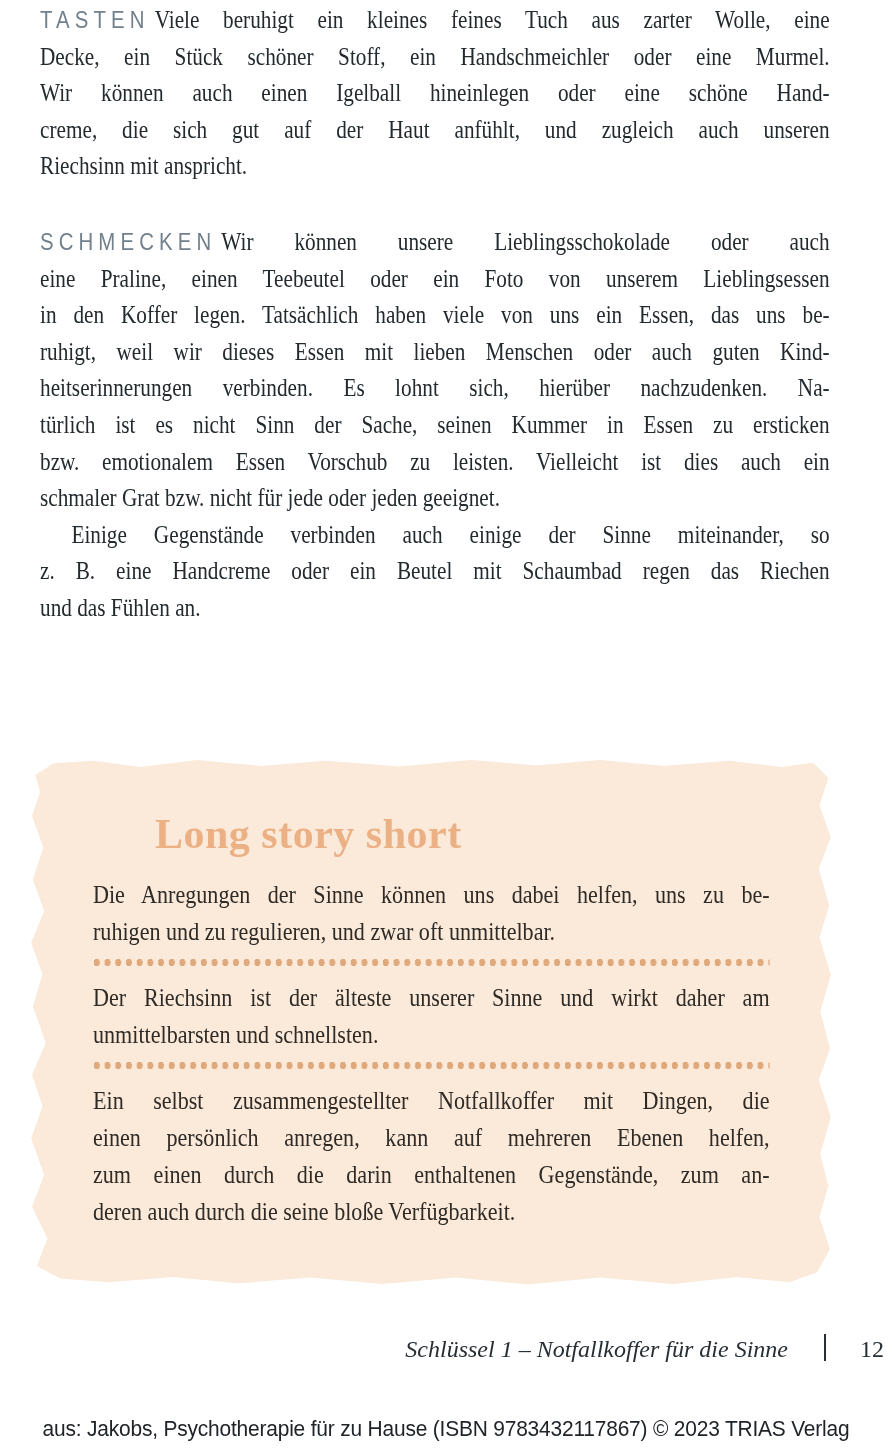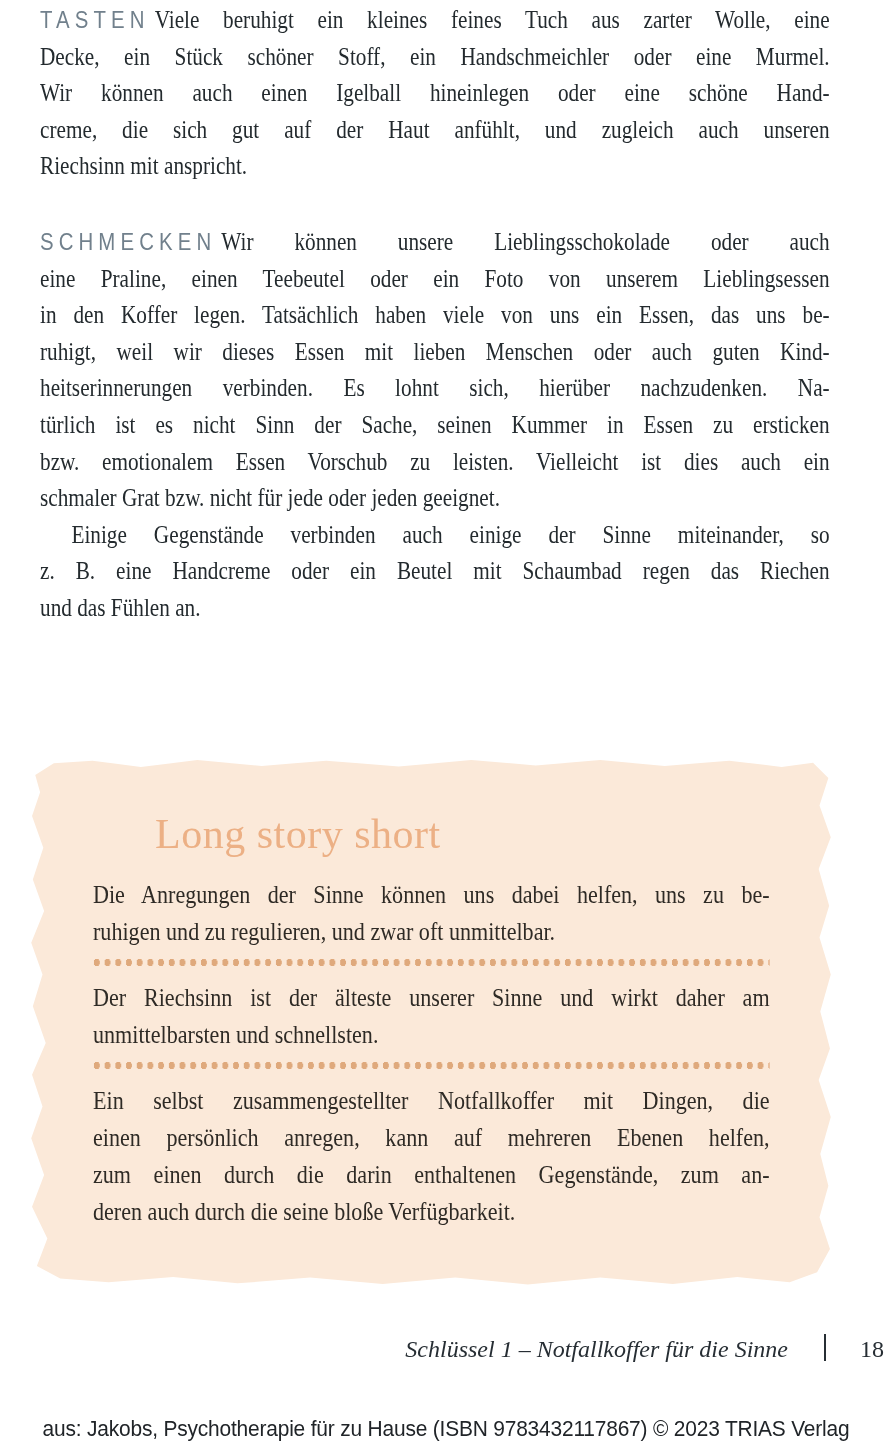--- a/index.html
+++ b/index.html
@@ -35,21 +35,21 @@
     padding-right:6px;
   }
   
   .sbox{
     position:absolute;left:28px;top:758px;width:806px;height:528px;
     background:var(--box-bg);
     clip-path:polygon(0.9% 3.2%,3.2% 1.0%,8% 0.5%,14% 1.7%,21% 0.4%,29% 1.5%,37% 0.5%,46% 1.6%,55% 0.4%,63% 1.4%,71% 0.4%,79% 1.5%,87% 0.5%,93.5% 1.7%,97.4% 0.9%,99.3% 3.8%,98.2% 9%,99.6% 15%,98.1% 21%,99.4% 28%,98.2% 34%,99.6% 41%,98.3% 48%,99.5% 55%,98.1% 61%,99.6% 68%,98.3% 75%,99.3% 81%,98.2% 87%,99.5% 93%,97.9% 97.4%,94.5% 99.3%,88% 98.3%,80% 99.6%,71% 98.4%,62% 99.7%,53% 98.4%,44% 99.6%,35% 98.4%,26% 99.5%,18% 98.3%,10% 99.3%,4% 98.6%,1.1% 96.2%,2.4% 91%,0.5% 85%,2.0% 79%,0.4% 72%,1.8% 66%,0.5% 60%,2.2% 54%,0.6% 47%,1.8% 41%,0.4% 35%,2.0% 29%,0.6% 23%,1.9% 17%,0.5% 11%,1.5% 6.5%);
   }
   .sbox-title{
     margin:54px 0 0 127px;
-    font-family:"Liberation Serif",serif;font-weight:normal;
+    font-family:"Liberation Serif",serif;font-weight:bold;
     font-size:42px;line-height:44px;letter-spacing:0.5px;
     color:var(--box-title);
   }
   .sbox-body{
     position:absolute;left:65px;top:118px;width:796px;
     transform:scaleX(0.85);transform-origin:0 0;
     font-size:26px;line-height:37px;color:var(--box-text);
   }
   .box-item{margin:0;}
   .divider{
@@ -124,18 +124,18 @@
           <div class="line j">einen persönlich anregen, kann auf mehreren Ebenen helfen,</div>
           <div class="line j">zum einen durch die darin enthaltenen Gegenstände, zum an-</div>
           <div class="line">deren auch durch die seine bloße Verfügbarkeit.</div>
         </div>
       </div>
   </div>
 
   <div class="footer">
     <span class="running">Schlüssel 1 – Notfallkoffer für die Sinne</span>
     <span class="vbar"></span>
-    <span class="pnum">18</span>
+    <span class="pnum">12</span>
   </div>
 
   <div class="credit">aus: Jakobs, Psychotherapie für zu Hause (ISBN 9783432117867) © 2023 TRIAS Verlag</div>
 
 </div>
 
 </body></html>

